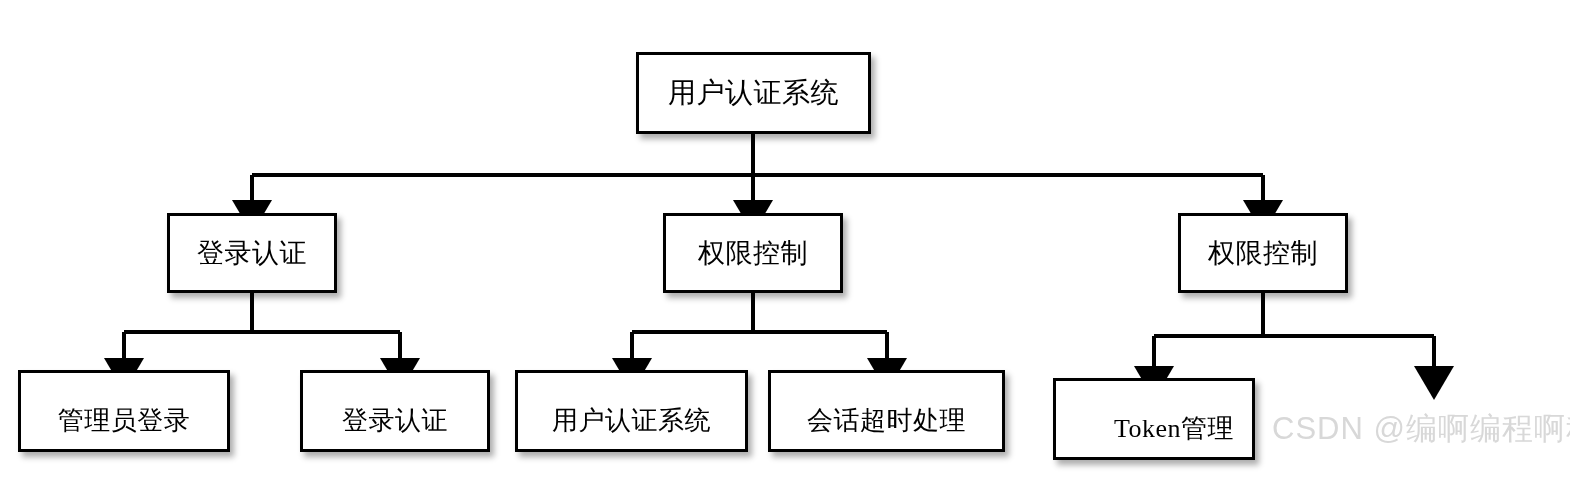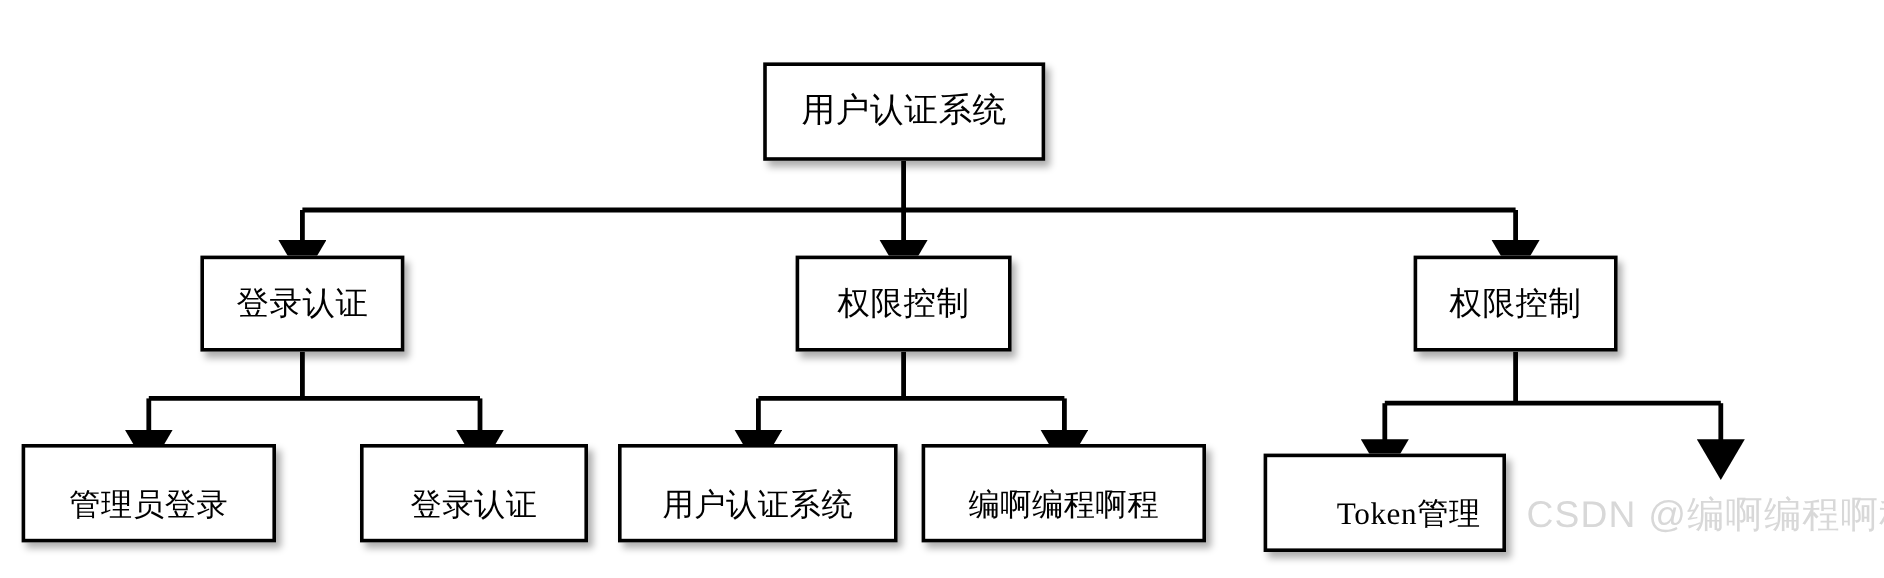--- a/index.html
+++ b/index.html
@@ -115,21 +115,21 @@
 
   <div class="node level3" style="left:300px; top:370px; width:190px; height:82px;">
     <span class="node-label">登录认证</span>
   </div>
 
   <div class="node level3" style="left:515px; top:370px; width:233px; height:82px;">
     <span class="node-label">用户认证系统</span>
   </div>
 
   <div class="node level3" style="left:768px; top:370px; width:237px; height:82px;">
-    <span class="node-label">编啊编程啊程</span>
+    <span class="node-label">会话超时处理</span>
   </div>
 
   <div class="node level3" style="left:1053px; top:378px; width:202px; height:82px;padding-left:40px;">
     <span class="node-label">Token管理</span>
   </div>
 
 
   <div class="watermark">CSDN @编啊编程啊程</div>
 
 </div>

